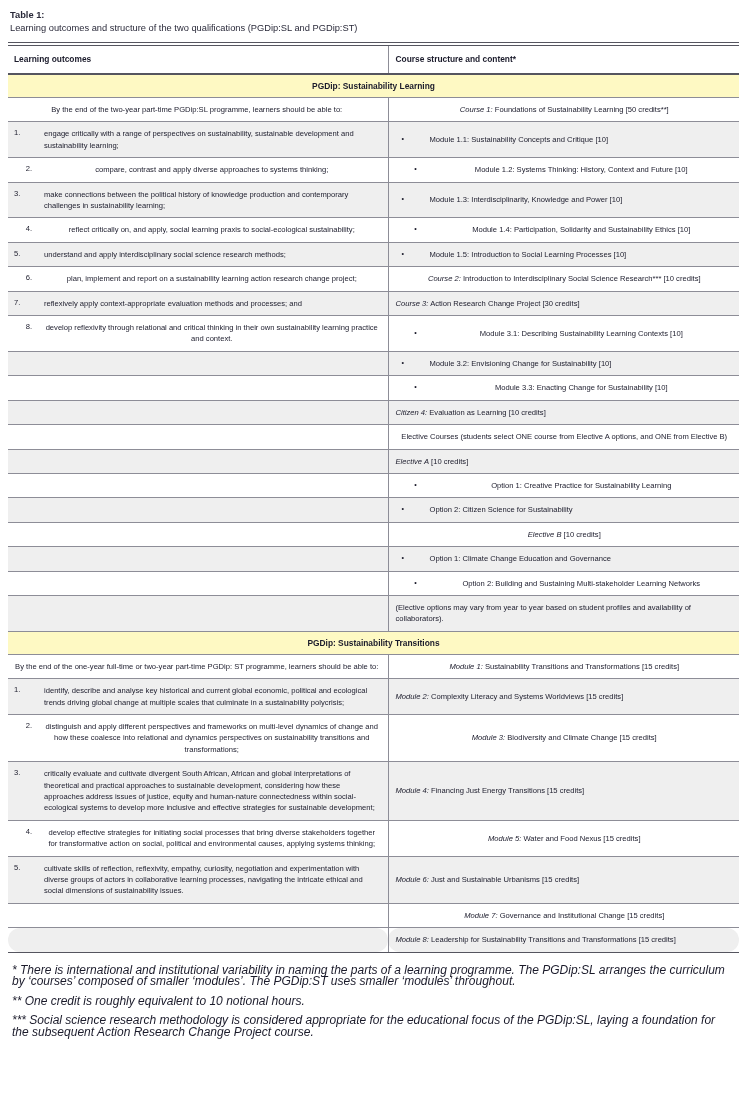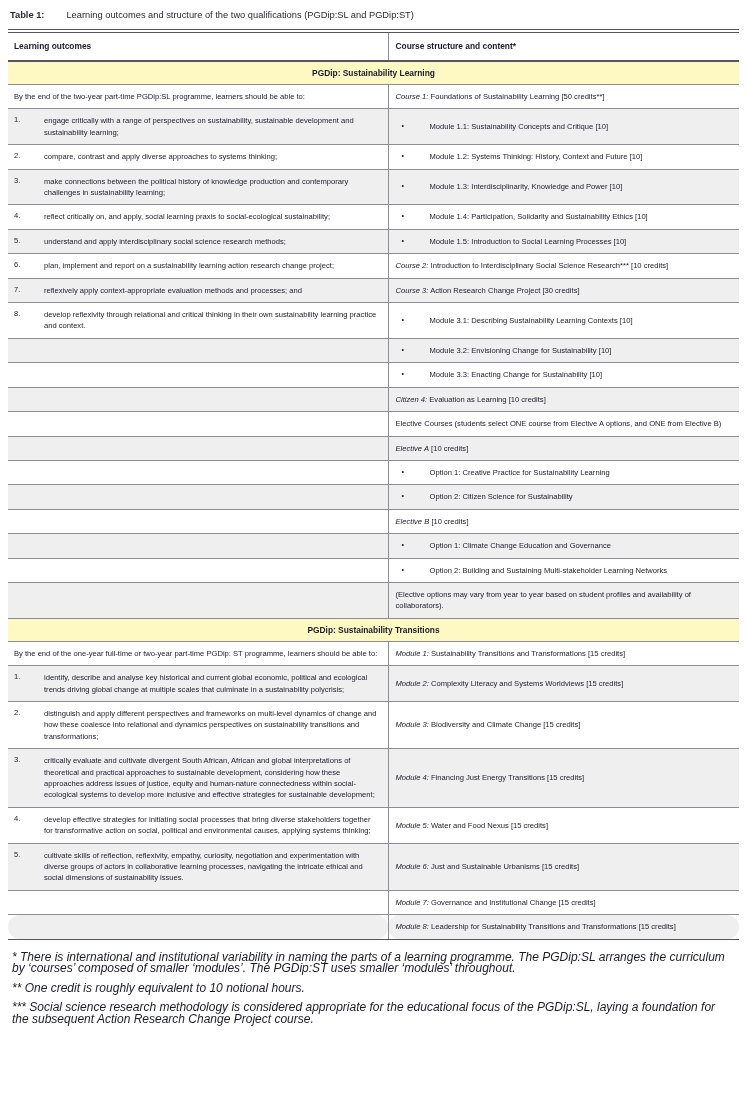--- a/index.html
+++ b/index.html
@@ -20,20 +20,21 @@
   }
 
   
   .caption {
     display: flex;
     align-items: baseline;
     font-size: 9.3px;
     line-height: 13px;
     padding: 3px 0 7px 2px;
     color: #2a2a3a;
+    flex-direction: column;
   }
   .caption-label {
     font-weight: bold;
     white-space: nowrap;
     margin-right: 22px;
   }
   .caption-text { font-weight: normal; }
 
   
   table.tbl {
@@ -71,21 +72,21 @@
     width: 34px;
     flex: 0 0 34px;
     font-size: 7.2px;
     padding-left: 6px;
     box-sizing: border-box;
   }
   .txt { flex: 1 1 auto; line-height: 11.4px; }
 
   
   tr.shade > td { background: #efefef; }
-  tr.plain > td { background: #ffffff; }
+  tr.plain > td { background: #ffffff; text-align: center; }
 
   
   tr.rule > td { border-bottom: 0.8px solid #8d8d97; }
 
   
   td.colL { border-right: 0.8px solid #8d8d97; }
   tr.hdr > td {
     background: #ffffff;
     border-top: none;
     border-bottom: 2.4px solid #55555f;

